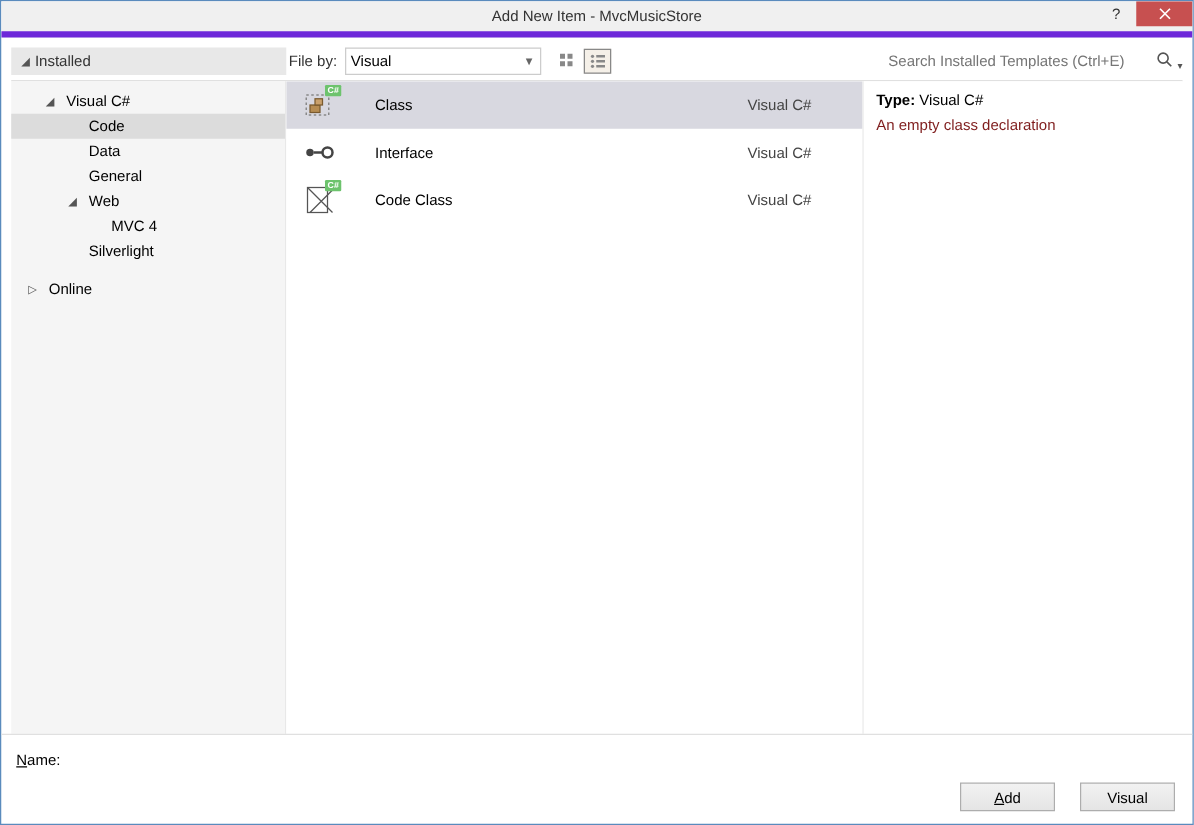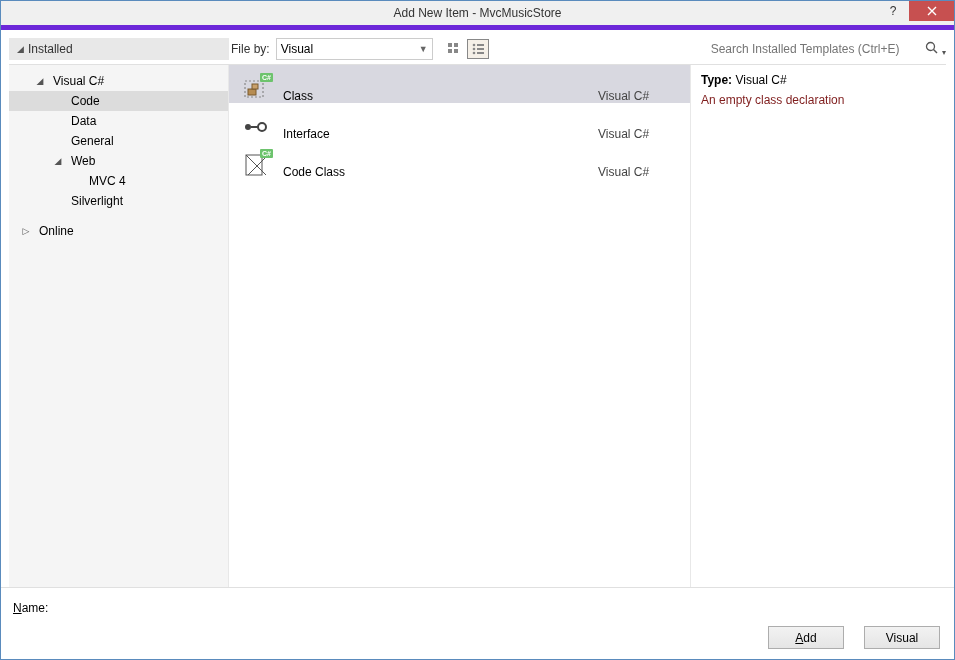--- a/index.html
+++ b/index.html
@@ -38,21 +38,21 @@
   .tree-item .no-tri { width: 10px; display: inline-block; }
   .tree-item.indent1 { padding-left: 26px; }
   .tree-item.indent2 { padding-left: 44px; }
   .tree-item.indent3 { padding-left: 62px; }
   .tree-item.selected { background: #dcdcdc; }
   .tree-item .lbl { padding: 1px 4px; }
   .tree-spacer { height: 10px; }
 
   
   .template-list { flex: 1; background: #fff; border-right: 1px solid #e8e8e8; overflow-y: auto; }
-  .template-item { display: flex; align-items: flex-end; height: 38px; padding: 0 12px; gap: 14px; font-size: 12px; cursor: default; }
+  .template-item { display: flex; align-items: center; height: 38px; padding: 0 12px; gap: 31px; font-size: 12px; cursor: default; }
   .template-item.selected { background: #d8d8e0; }
   .template-item .icon-slot { width: 28px; height: 28px; display: flex; align-items: center; justify-content: center; position: relative; }
   .template-item .t-name { flex: 1; }
   .template-item .t-lang { width: 80px; text-align: left; color: #444; }
 
   
   .desc-panel { width: 255px; padding: 8px 10px; font-size: 12px; background: #fff; }
   .desc-panel .type-row { margin-bottom: 6px; }
   .desc-panel .type-row b { font-weight: 600; }
   .desc-panel .desc-text { color: #7f1d1d; }

